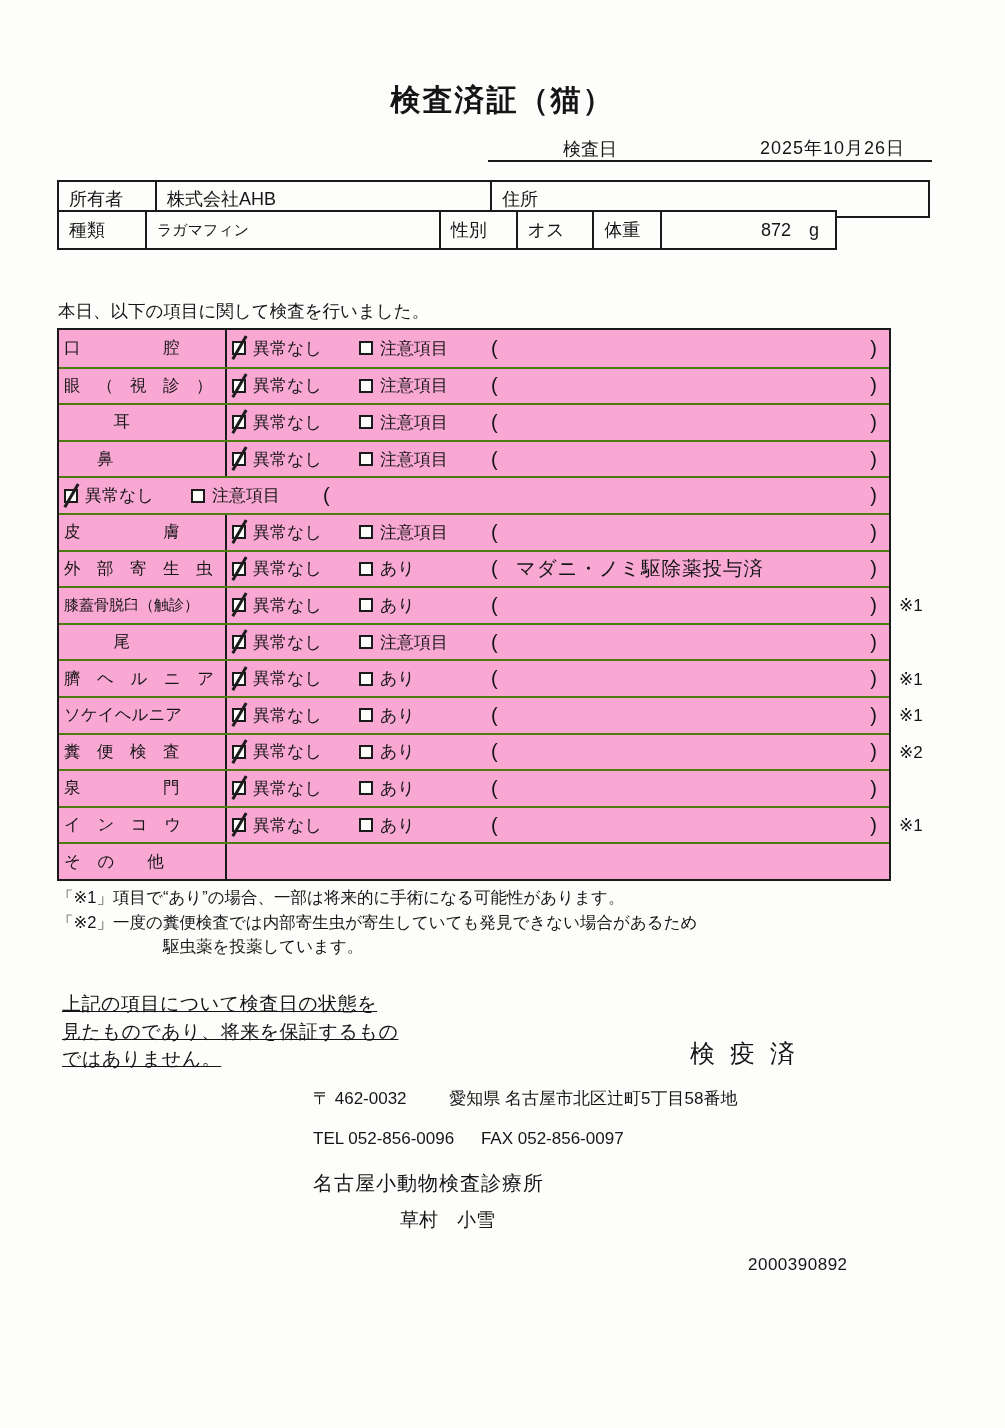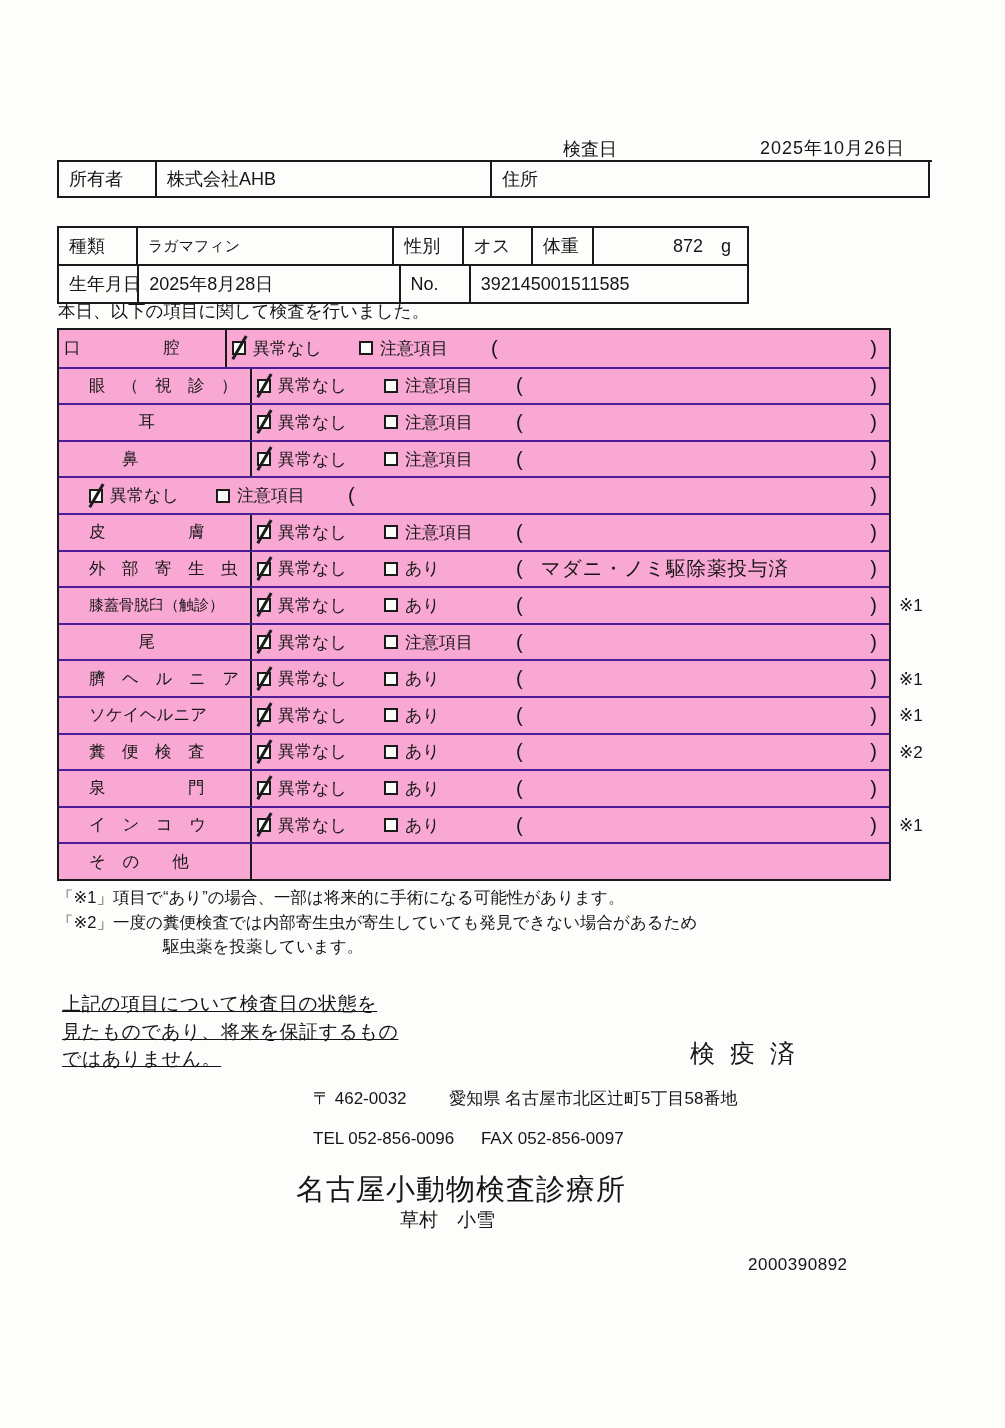--- a/index.html
+++ b/index.html
@@ -19,38 +19,38 @@
   .date-value { top:136px; left:760px; font-size:18px; letter-spacing:1px; }
   .date-underline { top:160px; left:488px; width:444px; height:2px; background:#1a1a1a; }
 
   
   .tbl { position:absolute; border:2px solid #1a1a1a; display:flex; flex-direction:column; background:#fdfdfb; }
   .trow { display:flex; }
   .trow + .trow { border-top:2px solid #1a1a1a; }
   .cell { border-right:2px solid #1a1a1a; display:flex; align-items:center;
           padding:0 10px; font-size:18px; white-space:nowrap; overflow:hidden; }
   .cell:last-child { border-right:none; }
-  .owner-tbl { top:160px; left:57px; width:873px; }
+  .owner-tbl { top:180px; left:57px; width:873px; }
   .owner-tbl .cell { height:34px; }
-  .pet-tbl { top:226px; left:57px; width:692px;justify-content:space-between; }
+  .pet-tbl { top:210px; left:57px; width:780px;justify-content:space-between; }
   .pet-tbl .cell { height:36px; }
   .w98 { width:98px; } .w335 { width:335px; } .w85 { width:85px; }
   .w75 { width:75px; } .w195 { width:195px; } .w355 { width:355px; }
   .small-val { font-size:15px; }
   .weight-cell { justify-content:flex-end; padding-right:16px; }
   .weight-cell .unit { margin-left:18px; }
 
   
   .intro { top:299px; left:58px; font-size:17.5px; }
 
   
   .exam-tbl { position:absolute; top:328px; left:57px; width:834px;
               border:2px solid #1a1a1a; background:#f9a8d4; }
   .exam-row { display:flex; align-items:stretch; height:36.6px; position:relative; }
-  .exam-row + .exam-row { border-top:2px solid #4c1d95;padding-left:25px; }
+  .exam-row + .exam-row { border-top:2px solid #4d7c0f; }
   .elabel { width:168px; border-right:2px solid #1a1a1a; display:flex; align-items:center;
             padding-left:5px; font-size:16.5px; white-space:nowrap; overflow:hidden; }
   .elabel.small { font-size:15px; }
   .erest { flex:1; display:flex; align-items:center; padding-left:5px; }
   .opt { display:flex; align-items:center; gap:7px; }
   .opt1 { width:127px; }
   .opt2 { width:132px; }
   .opt-text { font-size:17px; white-space:nowrap; }
   .checkbox { position:relative; width:14px; height:14px; border:2px solid #1a1a1a;
               display:inline-block; flex:0 0 14px; background:#fdfdfb; }
@@ -67,29 +67,30 @@
   .footnotes { top:885px; left:57px; font-size:16.5px; line-height:24.5px; }
   .footnotes .indent { padding-left:106px; }
 
   
   .disclaimer { top:990px; left:62px; font-size:19px; line-height:27.5px; letter-spacing:0.5px;text-decoration:underline; }
   .stamp { top:1037px; left:690px; font-size:25px; letter-spacing:15px; font-weight:500; }
   .postal-line { top:1087px; left:313px; font-size:17px; }
   .postal-line .addr { margin-left:38px; }
   .tel-line { top:1129px; left:313px; font-size:17px; }
   .tel-line .fax { margin-left:22px; }
-  .clinic-name { top:1170px; left:296px; font-size:29px; letter-spacing:1px; }
+  .clinic-name { top:1170px; left:313px; font-size:20px; letter-spacing:1px; }
   .vet-name { top:1207px; left:400px; font-size:19px; }
   .serial { top:1255px; left:748px; font-size:17px; letter-spacing:0.5px; }
 </style>
 </head>
 <body>
 
 <div class="page">
 
+  <div class="abs title">検査済証（猫）</div>
 
   <div class="abs date-label">検査日</div>
   <div class="abs date-value">2025年10月26日</div>
   <div class="abs date-underline"></div>
 
   <div class="tbl owner-tbl">
     <div class="trow">
       <div class="cell w98">所有者</div>
       <div class="cell w335">株式会社AHB</div>
       <div class="cell w85">住所</div>
@@ -101,26 +102,20 @@
       <div class="cell w98">種類</div>
       <div class="cell w335 small-val">ラガマフィン</div>
       <div class="cell w85">性別</div>
       <div class="cell w85">オス</div>
       <div class="cell w75">体重</div>
       <div class="cell w195 weight-cell">
         <span>872</span>
         <span class="unit">g</span>
       </div>
     </div>
-    <div class="trow">
-      <div class="cell w98">生年月日</div>
-      <div class="cell w335">2025年8月28日</div>
-      <div class="cell w85">No.</div>
-      <div class="cell w355">392145001511585</div>
-    </div>
   </div>
 
   <div class="abs intro">本日、以下の項目に関して検査を行いました。</div>
 
   <div class="exam-tbl">
       <div class="exam-row">
       <div class="elabel">口　　　　　腔</div>
       <div class="erest">
         <div class="opt opt1">
           <span class="checkbox checked"></span>

